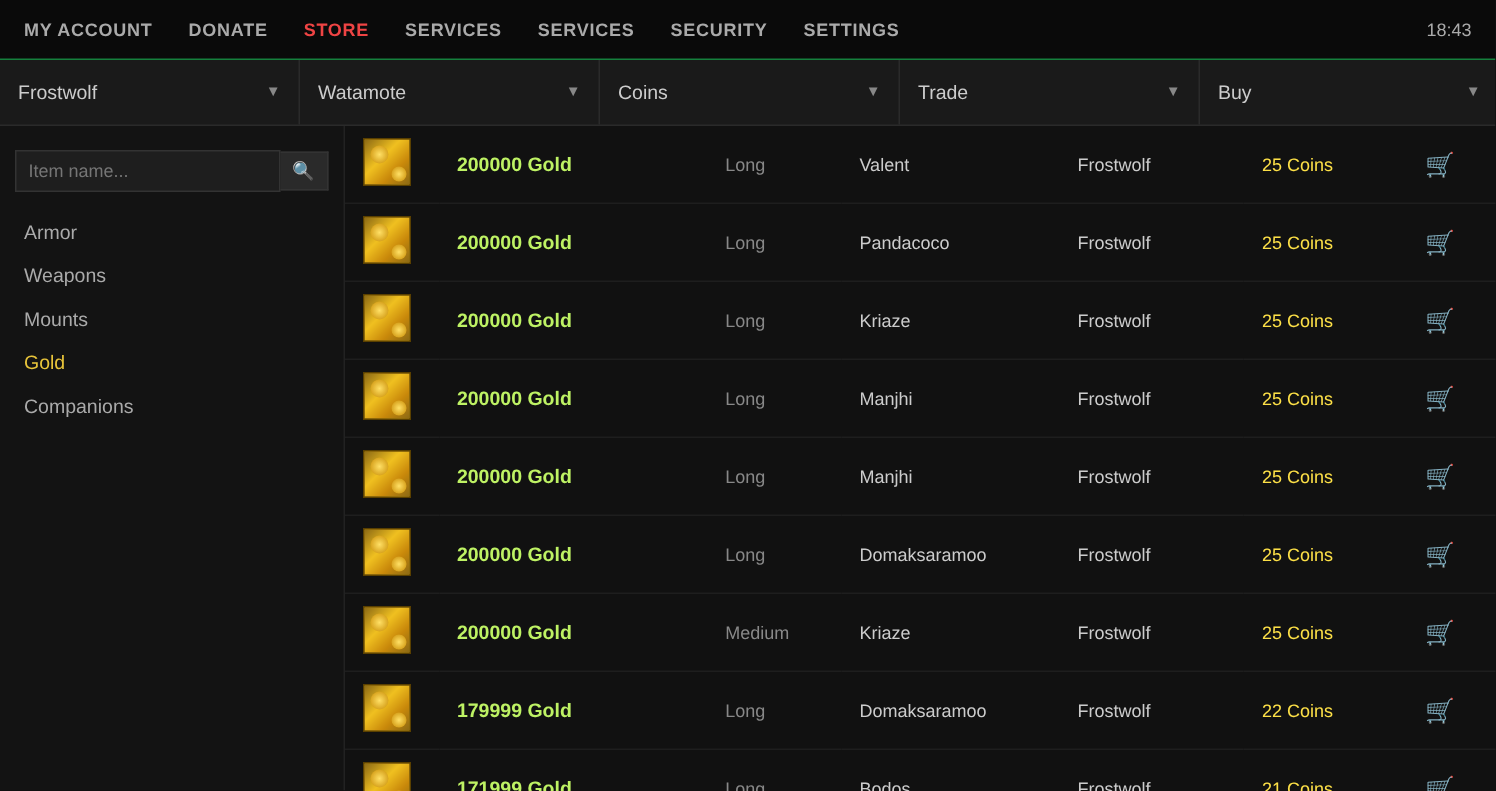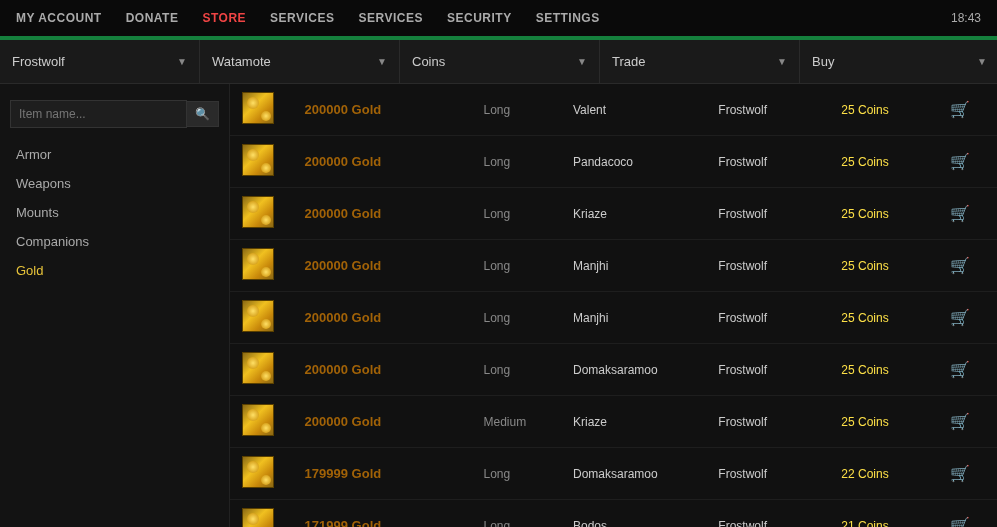--- a/index.html
+++ b/index.html
@@ -14,21 +14,21 @@
     }
 
     
     .top-nav {
       background: #0a0a0a;
       display: flex;
       align-items: center;
       justify-content: space-between;
       padding: 0 16px;
       height: 40px;
-      border-bottom: 4px solid #15803d;
+      border-bottom: 1px solid #15803d;
     }
     .top-nav-links {
       display: flex;
       gap: 24px;
       align-items: center;
     }
     .top-nav-links a {
       color: #aaaaaa;
       text-decoration: none;
       font-size: 12px;
@@ -155,21 +155,21 @@
       border-radius: 50%;
     }
     .item-icon::before {
       content: '';
       position: absolute;
       bottom: 2px; right: 2px;
       width: 10px; height: 10px;
       background: radial-gradient(circle, #ffe066, #c88a00);
       border-radius: 50%;
     }
-    .item-name { color: #a16207; font-weight: bold; font-size: 13px; }
+    .item-name { color: #bef264; font-weight: bold; font-size: 13px; }
     .item-duration { color: #888; font-size: 12px; }
     .item-seller { color: #ccc; font-size: 12px; }
     .item-realm { color: #ccc; font-size: 12px; }
     .item-price { color: #fde047; font-size: 12px; }
     .buy-btn {
       background: transparent;
       border: none;
       color: #aaa;
       cursor: pointer;
       font-size: 16px;
@@ -226,22 +226,22 @@
 <div class="main-layout">
 
   <div class="sidebar">
     <div class="sidebar-search">
       <input type="text" placeholder="Item name..." style="">
       <button class="sidebar-search-btn">🔍</button>
     </div>
     <div class="sidebar-item">Armor</div>
     <div class="sidebar-item">Weapons</div>
     <div class="sidebar-item">Mounts</div>
+    <div class="sidebar-item active">Gold</div>
     <div class="sidebar-item">Companions</div>
-    <div class="sidebar-item active">Gold</div>
   </div>
 
   <div class="content-area">
     <table class="items-table">
       <tbody id="table-body">
       <tr>
     <td class="col-icon">
       <span class="item-icon"></span>
     </td>
     <td class="col-name">

